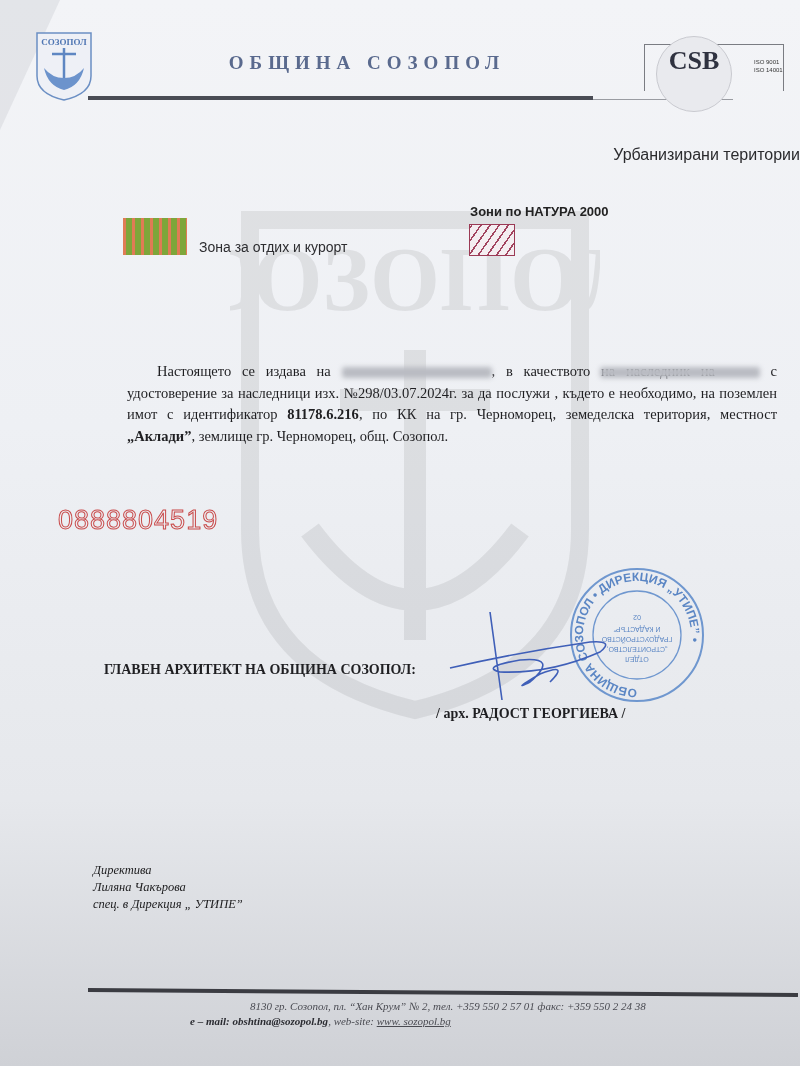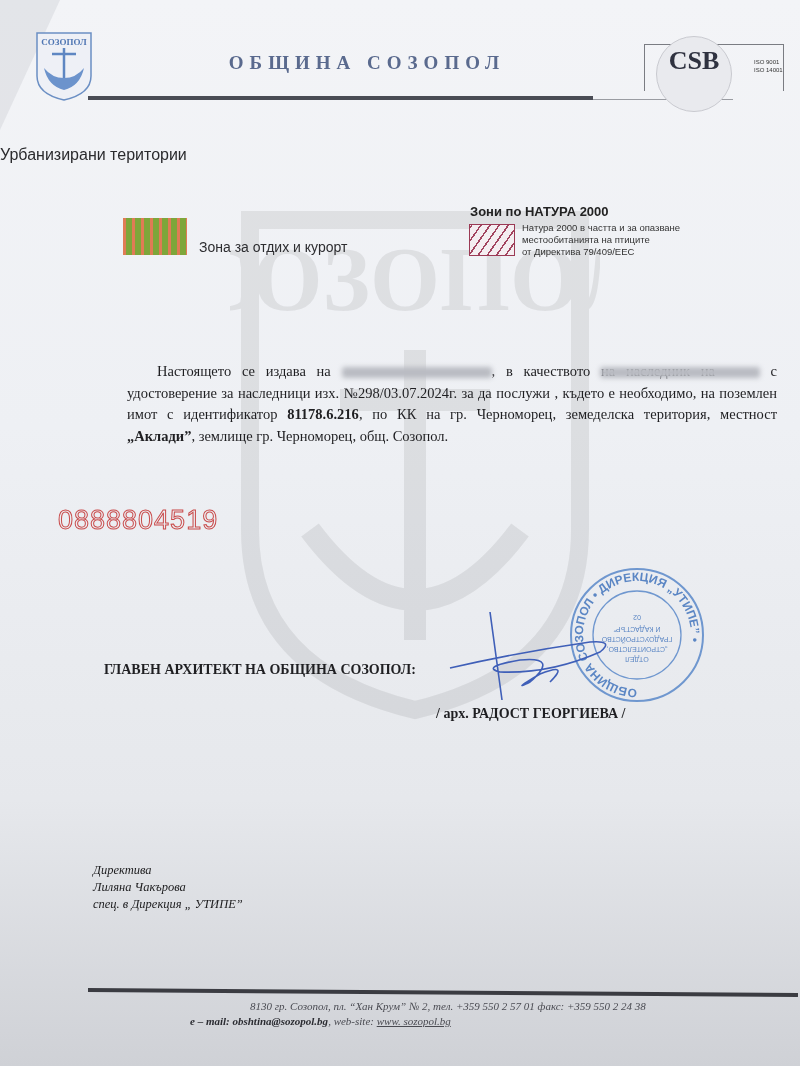--- a/index.html
+++ b/index.html
@@ -12,21 +12,21 @@
     .crest { position:absolute; left:34px; top:30px; width:60px; height:72px; }
     .org-title { position:absolute; left:0; top:52px; width:724px; text-align:center; padding-left:10px; box-sizing:border-box;
       font-family:"Liberation Serif", serif; font-size:19px; font-weight:bold; letter-spacing:6px; color:#5a6a8e; }
     .head-line { position:absolute; left:88px; top:96px; width:505px; height:4px; background:#4a4c55; }
     .head-line2 { position:absolute; left:593px; top:99px; width:140px; height:1px; background:#9a9ca2; }
     .csb { position:absolute; left:600px; top:36px; width:140px; height:66px;margin-left:44px; }
     .csb .box { position:absolute; left:0; top:8px; width:138px; height:46px; border:1px solid #7a7c82; border-bottom:none; }
     .csb .circle { position:absolute; left:12px; top:0; width:74px; height:74px; border-radius:50%; background:#e9eaee; border:1px solid #c9cad0; }
     .csb .logo-text { position:absolute; left:20px; top:10px; width:60px; text-align:center; font-family:"Liberation Serif", serif; font-weight:bold; font-size:26px; color:#2f3240; }
     .csb .iso { position:absolute; left:110px; top:22px; font-family:"Liberation Sans", sans-serif; font-size:6px; line-height:8px; color:#333; }
-    .map-title { position:absolute; left:0; width:800px; top:146px; text-align:left; font-family:"Liberation Sans", sans-serif; font-size:16px; color:#2b2b2e; }
+    .map-title { position:absolute; left:0; width:800px; top:146px; text-align:right; font-family:"Liberation Sans", sans-serif; font-size:16px; color:#2b2b2e; }
     .legend-left { position:absolute; left:123px; top:218px; display:flex; align-items:flex-end; }
     .swatch-resort { width:64px; height:37px; background: repeating-linear-gradient(90deg,#e07b55 0 3px,#7ea63a 3px 9px); }
     .legend-left span { margin-left:12px; font-family:"Liberation Sans", sans-serif; font-size:14px; color:#2d2d30; }
     .legend-right-title { position:absolute; left:470px; top:204px; font-family:"Liberation Sans", sans-serif; font-size:13px; font-weight:bold; color:#222; }
     .swatch-natura { position:absolute; left:469px; top:224px; width:44px; height:30px; border:1px solid #9b3a55;
       background: repeating-linear-gradient(-55deg,#f4eef1 0 6px,#a2445f 6px 7.5px); }
     .natura-desc { position:absolute; left:522px; top:222px; font-family:"Liberation Sans", sans-serif; font-size:9.5px; line-height:12px; color:#333; }
     .body-text { position:absolute; left:127px; top:361px; width:650px; font-family:"Liberation Serif", serif; font-size:14.5px; line-height:21.5px; color:#1f1f22; text-align:justify; }
     .body-text .indent { display:inline-block; width:30px; }
     .blur { display:inline-block; height:11px; background:#b9bbc2; border-radius:3px; filter:blur(2.5px); vertical-align:middle; }
@@ -77,25 +77,20 @@
 
   <div class="map-title">Урбанизирани територии</div>
 
   <div class="legend-left">
     <div class="swatch-resort"></div>
     <span>Зона за отдих и курорт</span>
   </div>
 
   <div class="legend-right-title">Зони по НАТУРА 2000</div>
   <div class="swatch-natura"></div>
-  <div class="natura-desc">
-    <div>Натура 2000 в частта и за опазване</div>
-    <div>местообитанията на птиците</div>
-    <div>от Директива 79/409/ЕЕС</div>
-  </div>
 
   <div class="body-text">
     <span class="indent"></span><span>Настоящето   се   издава   на</span>
     <span class="blur" style="width:150px"></span><span>, в качеството на наследник  на</span>
     <span class="blur" style="width:160px;margin-left:-126px"></span><span> с удостоверение за наследници изх. №298/03.07.2024г. за да послужи ,  където  е  необходимо, на поземлен имот  с идентификатор </span><b>81178.6.216</b><span>, по КК на гр. Черноморец, земеделска територия, местност </span><b>„Аклади”</b><span>, землище гр. Черноморец, общ. Созопол.</span>
   </div>
 
   <div class="phone">0888804519</div>
 
   <svg class="stamp" viewBox="0 0 140 140">

